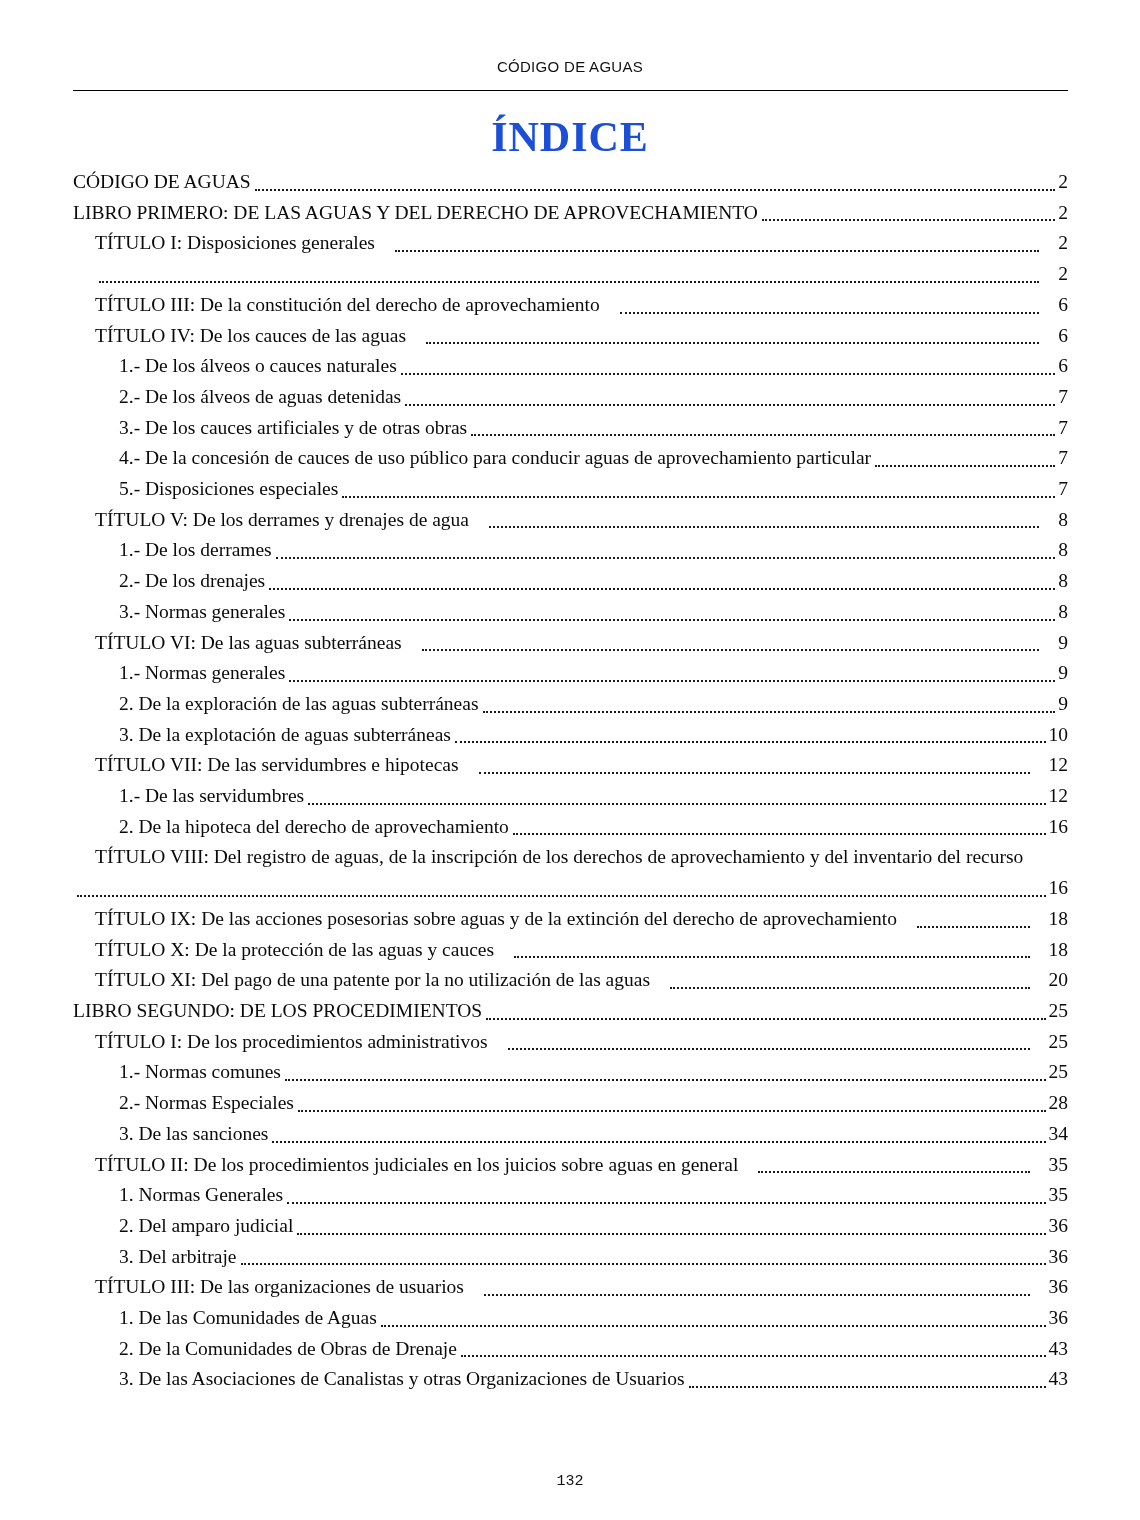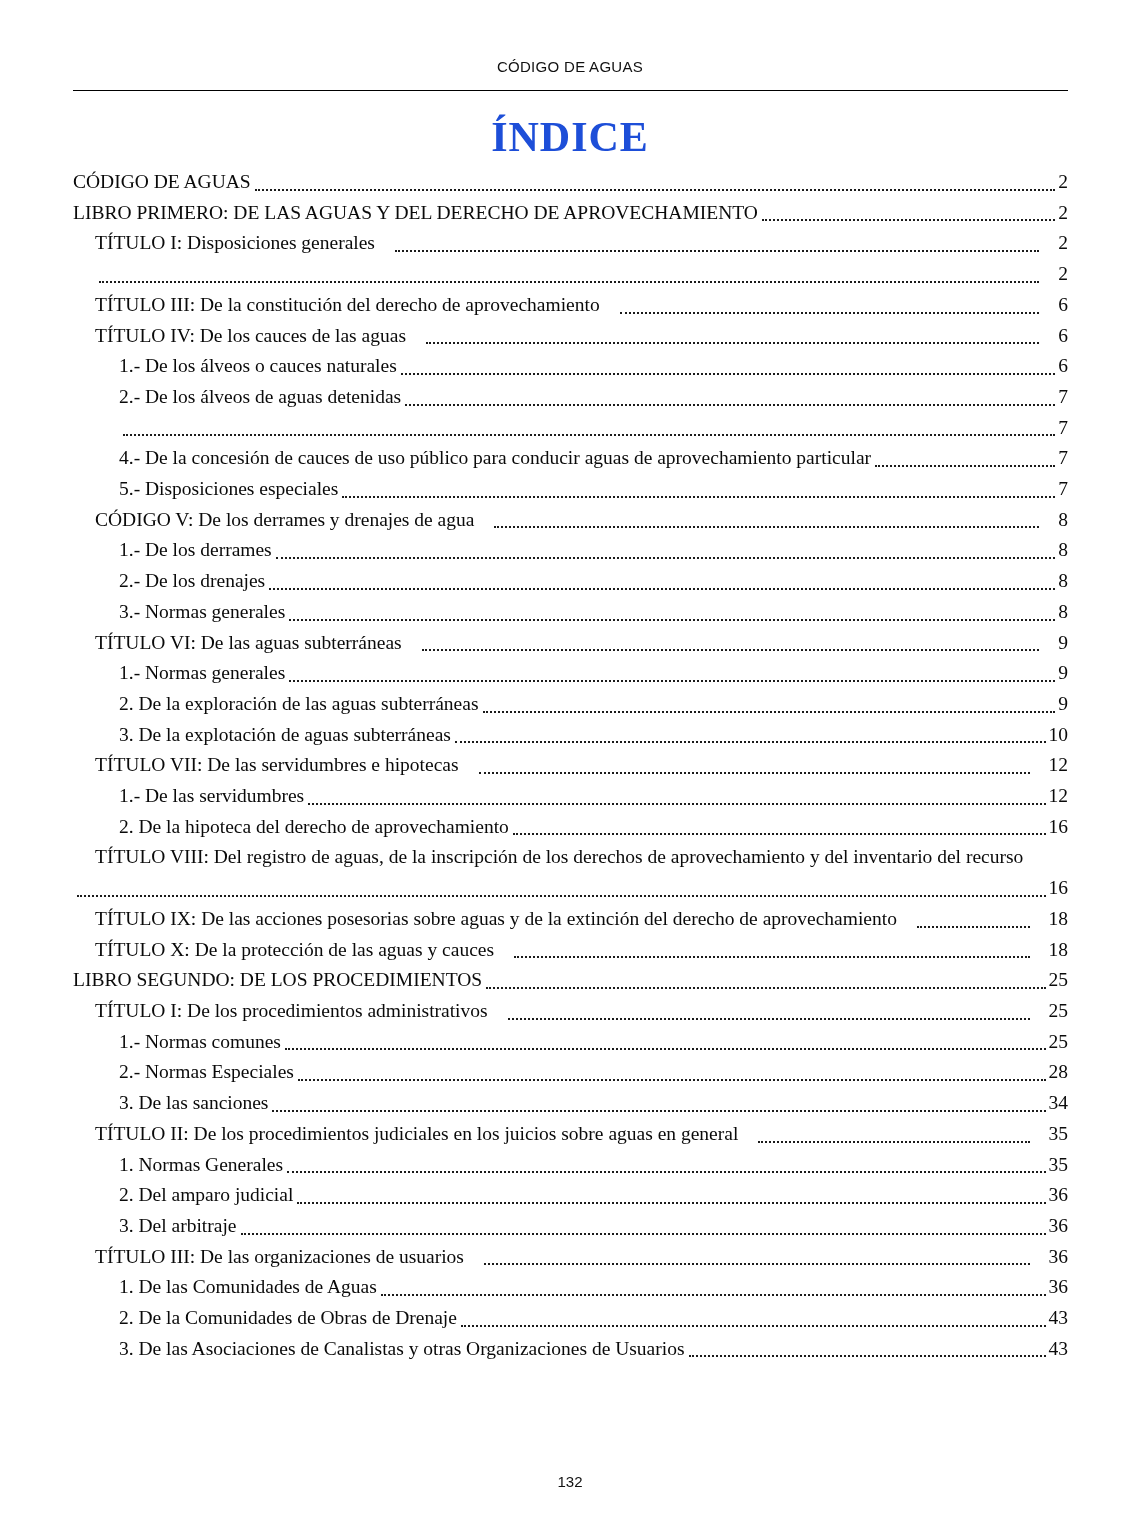--- a/index.html
+++ b/index.html
@@ -59,21 +59,21 @@
   .page-num {
     white-space: nowrap;
     margin-left: 1px;
   }
   .footer-page-number {
     position: absolute;
     bottom: 30px;
     left: 0;
     width: 100%;
     text-align: center;
-    font-family: Liberation Sans, sans-serif;
+    font-family: Liberation Mono, monospace;
     font-size: 15px;
     color: #111;
   }
 </style>
 </head>
 <body>
 
 <div class="page">
   <div class="running-header">CÓDIGO DE AGUAS</div>
 
@@ -115,35 +115,36 @@
         <span class="label">1.- De los álveos o cauces naturales</span>
         <span class="dots"></span>
         <span class="page-num">6</span>
       </div>
       <div class="row lvl2">
         <span class="label">2.- De los álveos de aguas detenidas</span>
         <span class="dots"></span>
         <span class="page-num">7</span>
       </div>
       <div class="row lvl2">
+        <span class="label">3.- De los cauces artificiales y de otras obras</span>
         <span class="dots"></span>
         <span class="page-num">7</span>
       </div>
       <div class="row lvl2">
         <span class="label">4.- De la concesión de cauces de uso público para conducir aguas de aprovechamiento particular</span>
         <span class="dots"></span>
         <span class="page-num">7</span>
       </div>
       <div class="row lvl2">
         <span class="label">5.- Disposiciones especiales</span>
         <span class="dots"></span>
         <span class="page-num">7</span>
       </div>
       <div class="row lvl1">
-        <span class="label">CÓDIGO V: De los derrames y drenajes de agua</span>
+        <span class="label">TÍTULO V: De los derrames y drenajes de agua</span>
         <span class="dots"></span>
         <span class="page-num">8</span>
       </div>
       <div class="row lvl2">
         <span class="label">1.- De los derrames</span>
         <span class="dots"></span>
         <span class="page-num">8</span>
       </div>
       <div class="row lvl2">
         <span class="label">2.- De los drenajes</span>
@@ -200,20 +201,25 @@
       <div class="row lvl1">
         <span class="label">TÍTULO IX: De las acciones posesorias sobre aguas y de la extinción del derecho de aprovechamiento</span>
         <span class="dots"></span>
         <span class="page-num">18</span>
       </div>
       <div class="row lvl1">
         <span class="label">TÍTULO X: De la protección de las aguas y cauces</span>
         <span class="dots"></span>
         <span class="page-num">18</span>
       </div>
+      <div class="row lvl1">
+        <span class="label">TÍTULO XI: Del pago de una patente por la no utilización de las aguas</span>
+        <span class="dots"></span>
+        <span class="page-num">20</span>
+      </div>
       <div class="row lvl0">
         <span class="label">LIBRO SEGUNDO: DE LOS PROCEDIMIENTOS</span>
         <span class="dots"></span>
         <span class="page-num">25</span>
       </div>
       <div class="row lvl1">
         <span class="label">TÍTULO I: De los procedimientos administrativos</span>
         <span class="dots"></span>
         <span class="page-num">25</span>
       </div>

